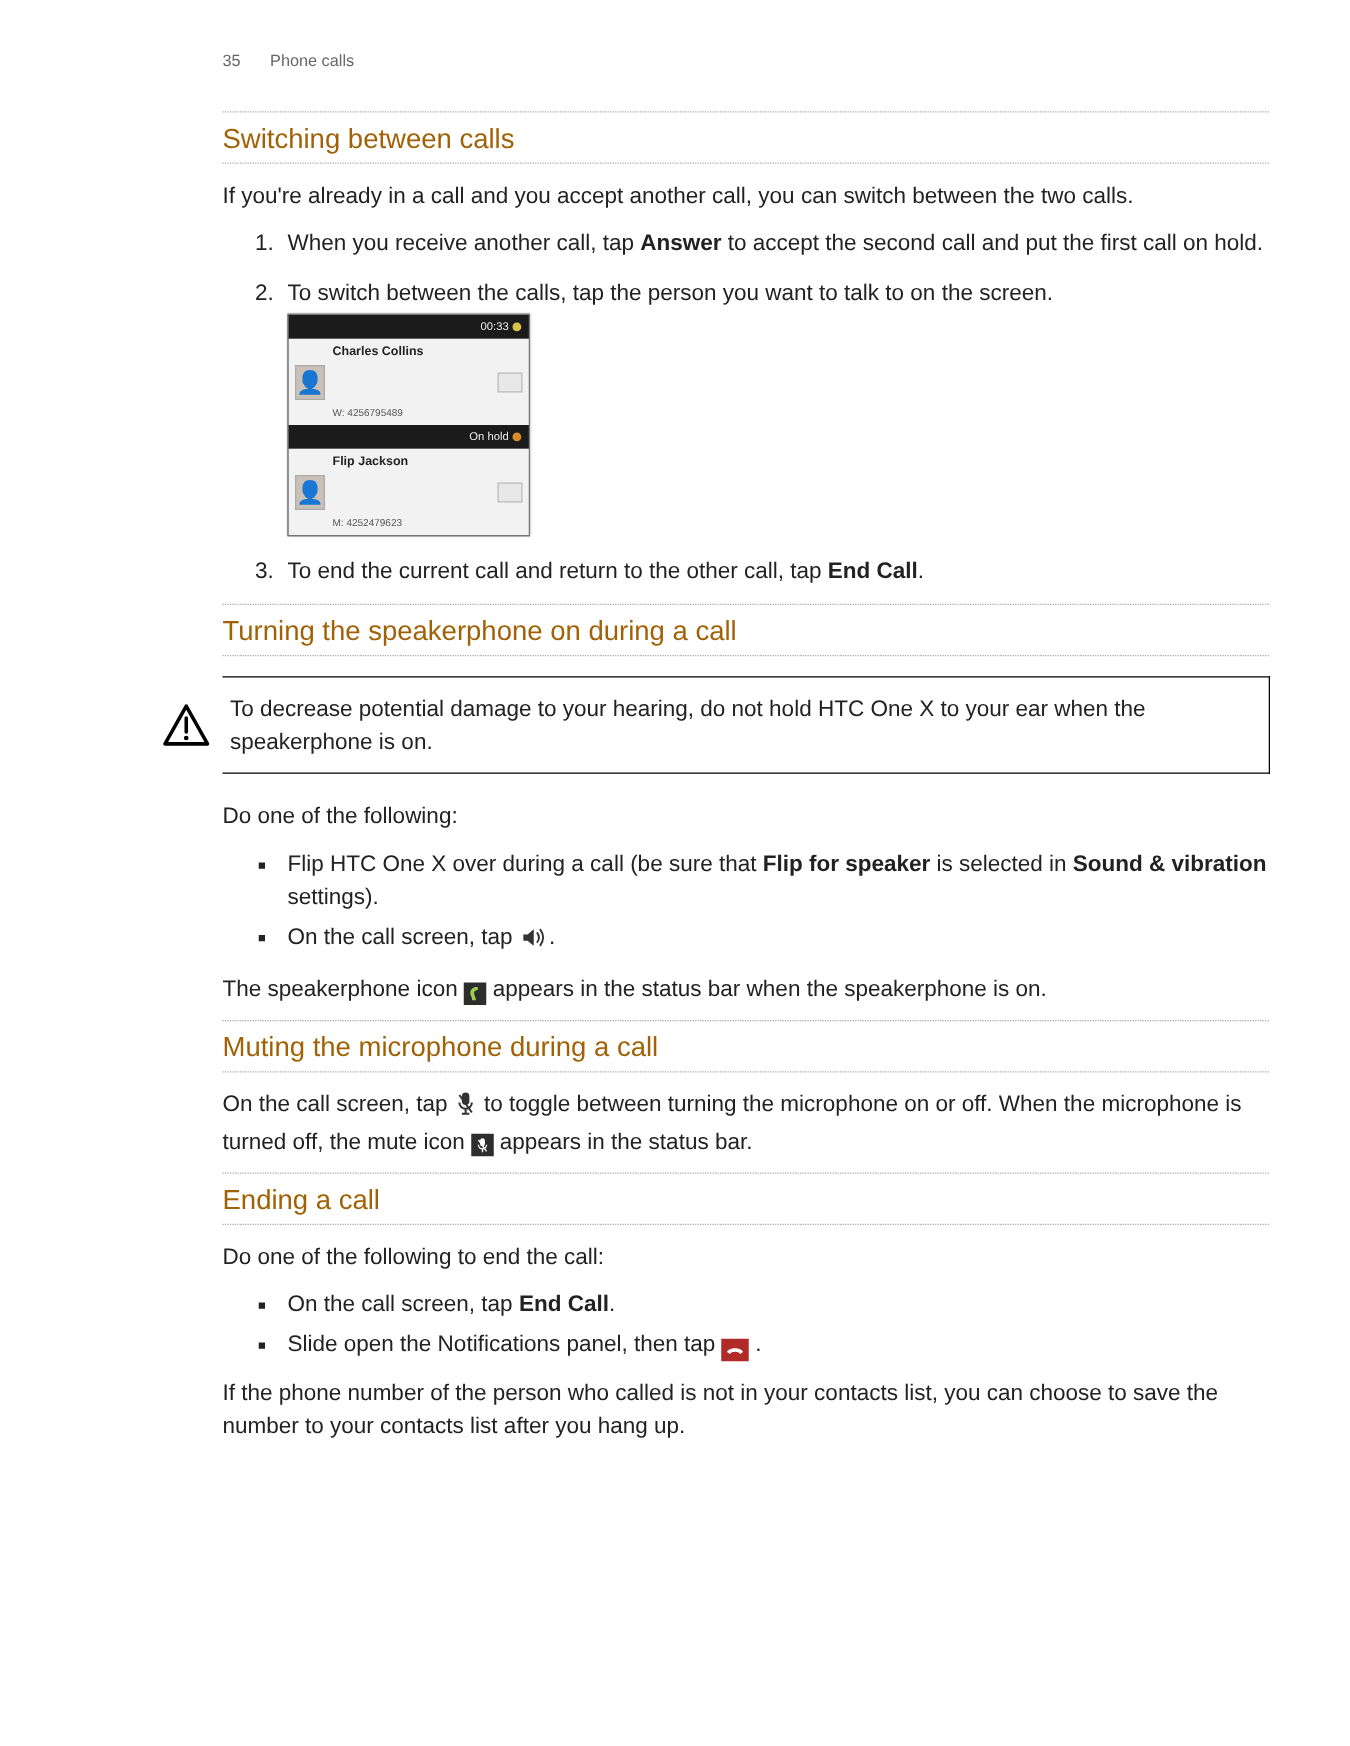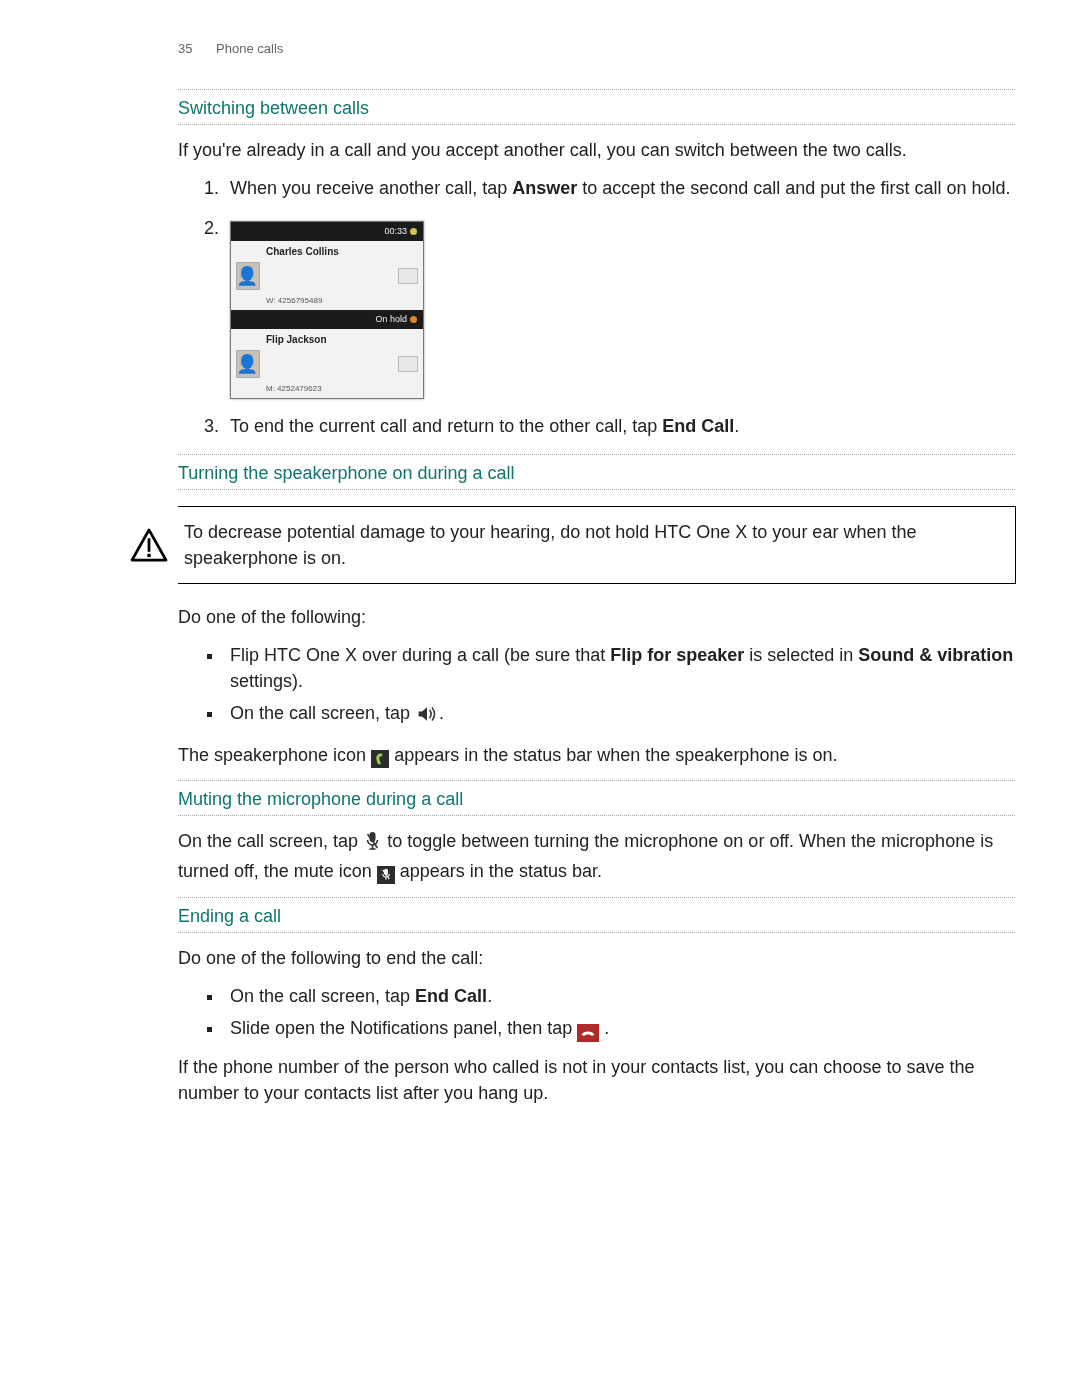--- a/index.html
+++ b/index.html
@@ -27,23 +27,23 @@
     color: #666;
     margin-bottom: 30px;
   }
   .page-header .pgnum { margin-right: 20px; }
   .dotted-hr {
     border: 0;
     border-top: 1.5px dotted #aaa;
     margin: 0;
   }
   h2.section-title {
-    font-size: 18px;
+    font-size: 22px;
     font-weight: normal;
-    color: #0f766e;
+    color: #a16207;
     margin: 0 0 3px 0;
     padding-top: 5px;
   }
   .section-wrap { margin-top: 4px; }
   p { margin: 12px 0; }
   ol { padding-left: 46px; margin: 12px 0; }
   ol li { padding-left: 6px; margin-bottom: 14px; }
   ul.square { list-style-type: square; padding-left: 46px; margin: 10px 0; }
   ul.square li { padding-left: 6px; margin-bottom: 6px; }
   .bold { font-weight: bold; }
@@ -168,20 +168,21 @@
   <div class="content section-wrap">
     <hr class="dotted-hr">
     <h2 class="section-title">Switching between calls</h2>
     <hr class="dotted-hr">
     <p>If you're already in a call and you accept another call, you can switch between the two calls.</p>
     <ol>
       <li>
         <span>When you receive another call, tap </span><span class="bold">Answer</span><span> to accept the second call and put the first call on hold.</span>
       </li>
       <li>
+        <span>To switch between the calls, tap the person you want to talk to on the screen.</span>
         
         <div class="call-shot">
           <div class="cs-bar">
             <span>00:33</span><span class="cs-dot"></span>
           </div>
           <div class="cs-row">
             <div class="cs-avatar">👤</div>
             <div class="cs-text">
               <div class="cs-name">Charles Collins</div>
               <div class="cs-num">W: 4256795489</div>

